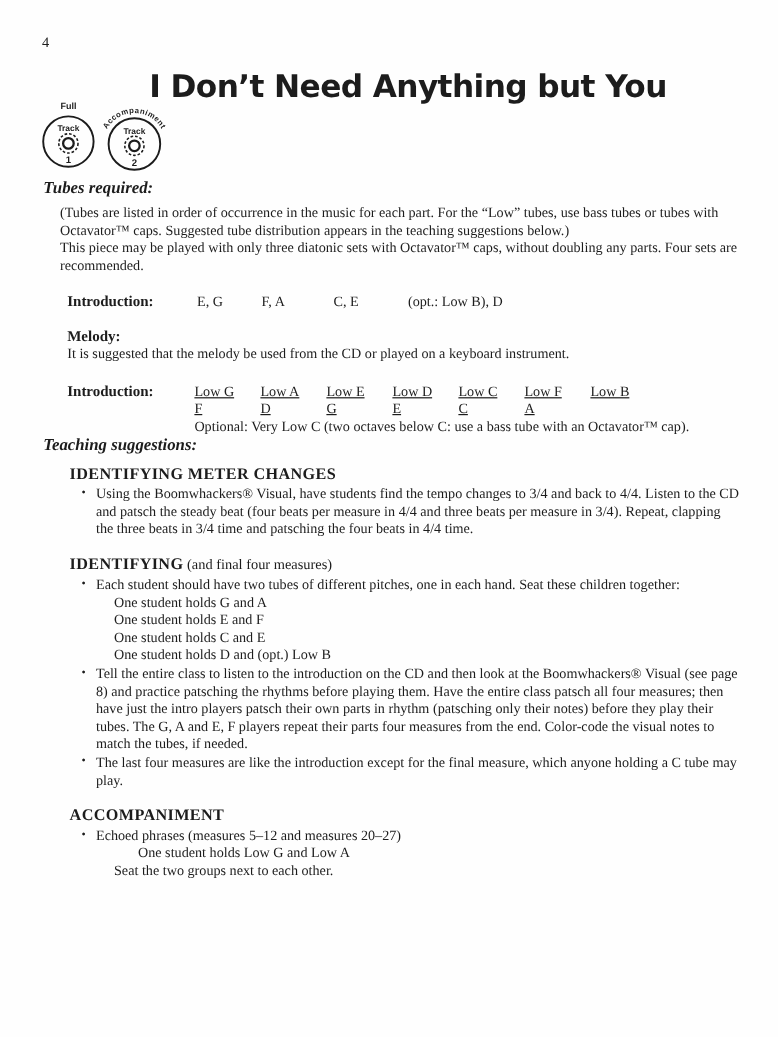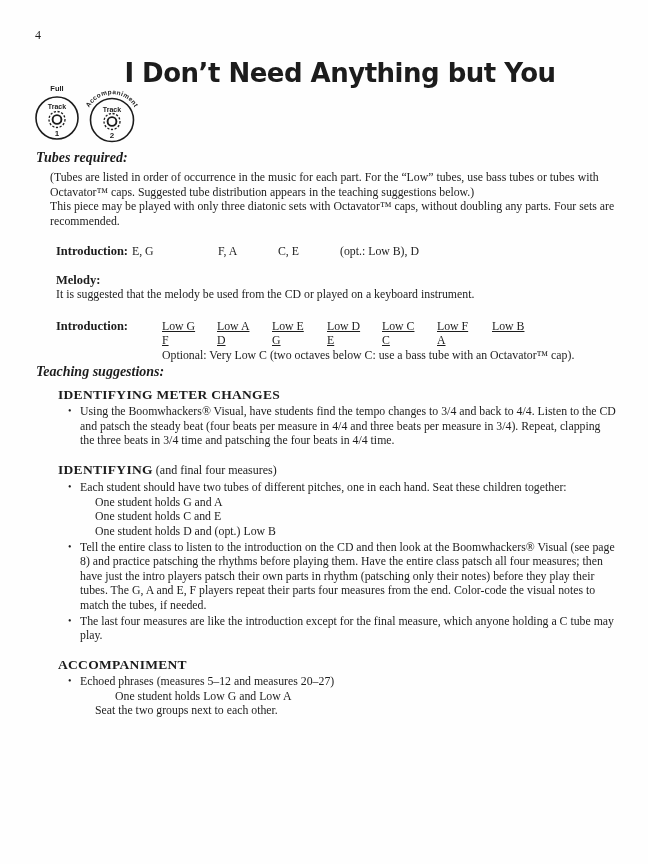--- a/index.html
+++ b/index.html
@@ -33,21 +33,21 @@
   .h-ital{
     font-weight:700;font-style:italic;font-size:14px;
     margin-top:7px;line-height:17px;
   }
   .indent1{padding-left:14px;}
   .para{margin-top:4px;width:566px;}
   .lblrow{display:flex;padding-left:20px;white-space:nowrap;}
   .lbl{font-weight:700;font-size:12.5px;}
   .introw{margin-top:16px;}
   .introw .lbl{flex:0 0 76px;}
-  .introw .v0{flex:0 0 86px;}
+  .introw .v0{flex:0 0 86px;text-align:center;}
   .introw .v1{flex:0 0 60px;}
   .introw .v2{flex:0 0 62px;}
   .melrow{margin-top:14px;}
   .melrow .lbl{margin-right:4px;}
   .accomp{display:flex;padding-left:20px;margin-top:17px;align-items:flex-start;}
   .accomp .lbl{flex:0 0 106px;}
   .accomp .crow{display:flex;}
   .accomp .c{flex:0 0 55px;white-space:nowrap;text-decoration:underline;}
   .accomp .optional{margin-top:0.5px;}
   .teach{margin-top:0;}
@@ -152,20 +152,21 @@
     </div>
 
     <div class="sechead">
       <span>IDENTIFYING</span><span class="normal"> (and final four measures)</span>
     </div>
     <div class="bullet">
       <span class="b">•</span>
       <div class="bt">Each student should have two tubes of different pitches, one in each hand. Seat these children together:</div>
     </div>
     <div class="sub1">One student holds G and A</div>
+    <div class="sub1">One student holds E and F</div>
     <div class="sub1">One student holds C and E</div>
     <div class="sub1">One student holds D and (opt.) Low B</div>
     <div class="bullet">
       <span class="b">•</span>
       <div class="bt">Tell the entire class to listen to the introduction on the CD and then look at the Boomwhackers® Visual (see page 8) and practice patsching the rhythms before playing them. Have the entire class patsch all four measures; then have just the intro players patsch their own parts in rhythm (patsching only their notes) before they play their tubes. The G, A and E, F players repeat their parts four measures from the end. Color-code the visual notes to match the tubes, if needed.</div>
     </div>
     <div class="bullet">
       <span class="b">•</span>
       <div class="bt">The last four measures are like the introduction except for the final measure, which anyone holding a C tube may play.</div>
     </div>

